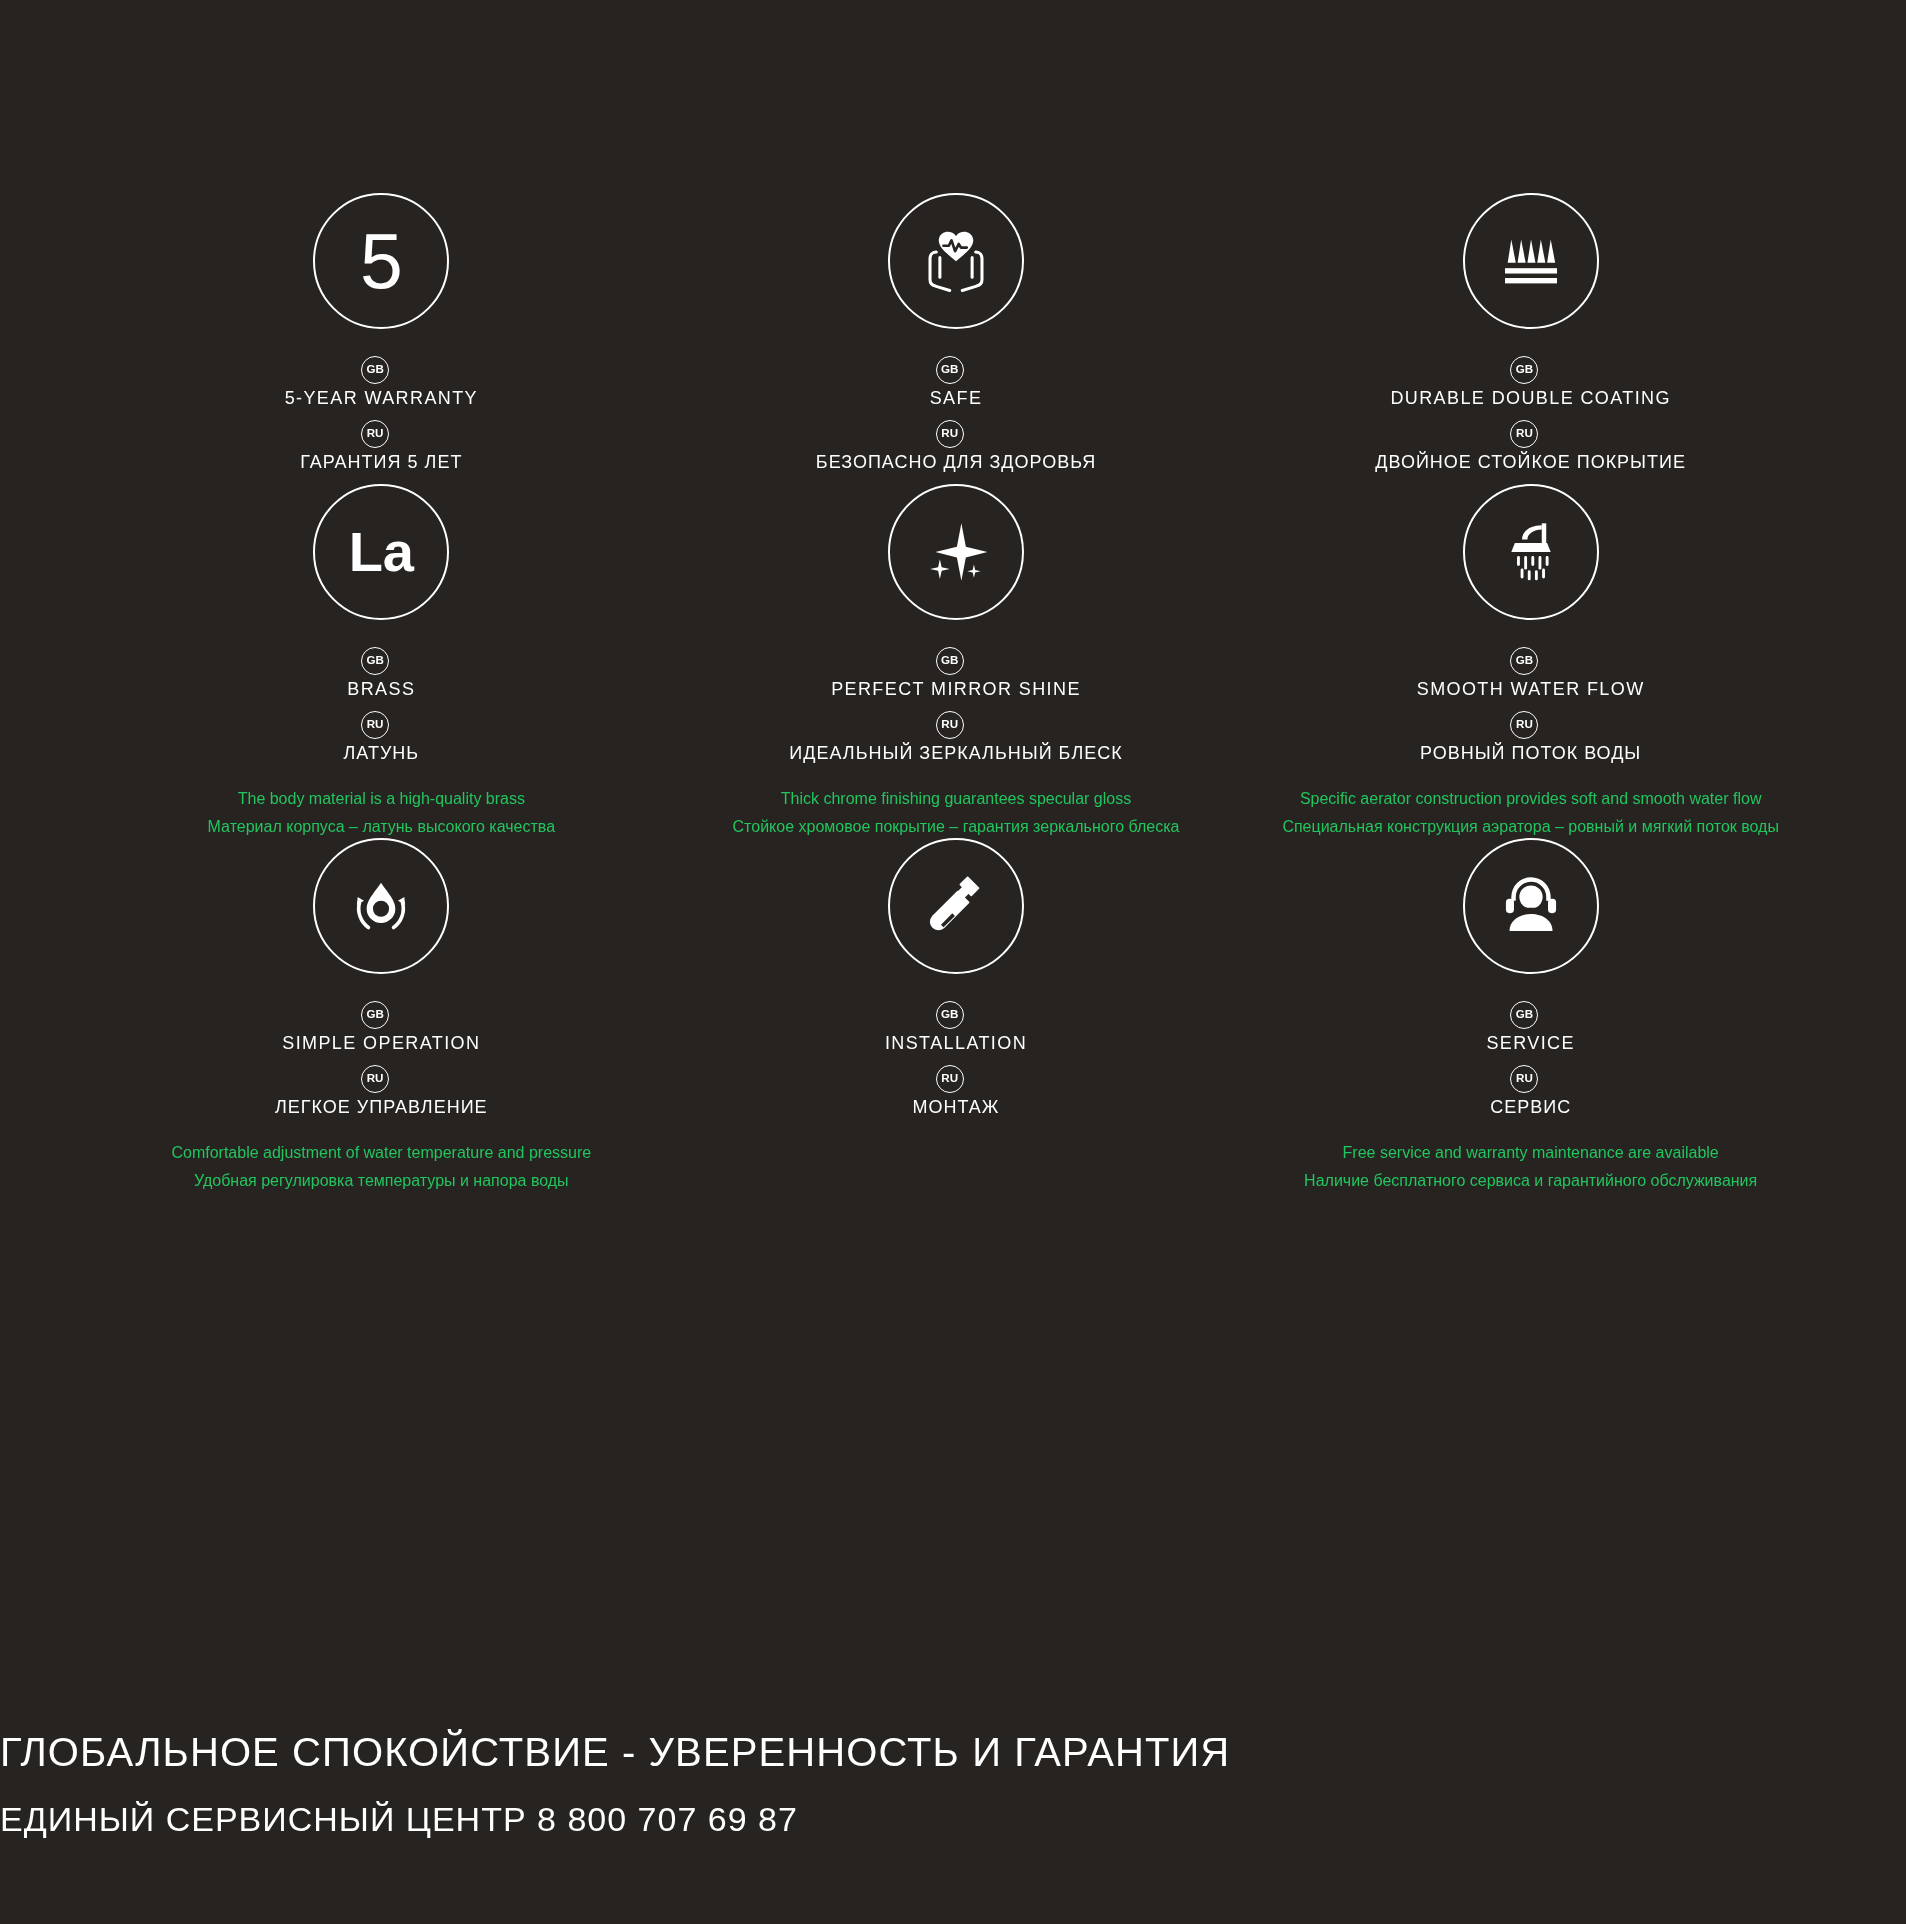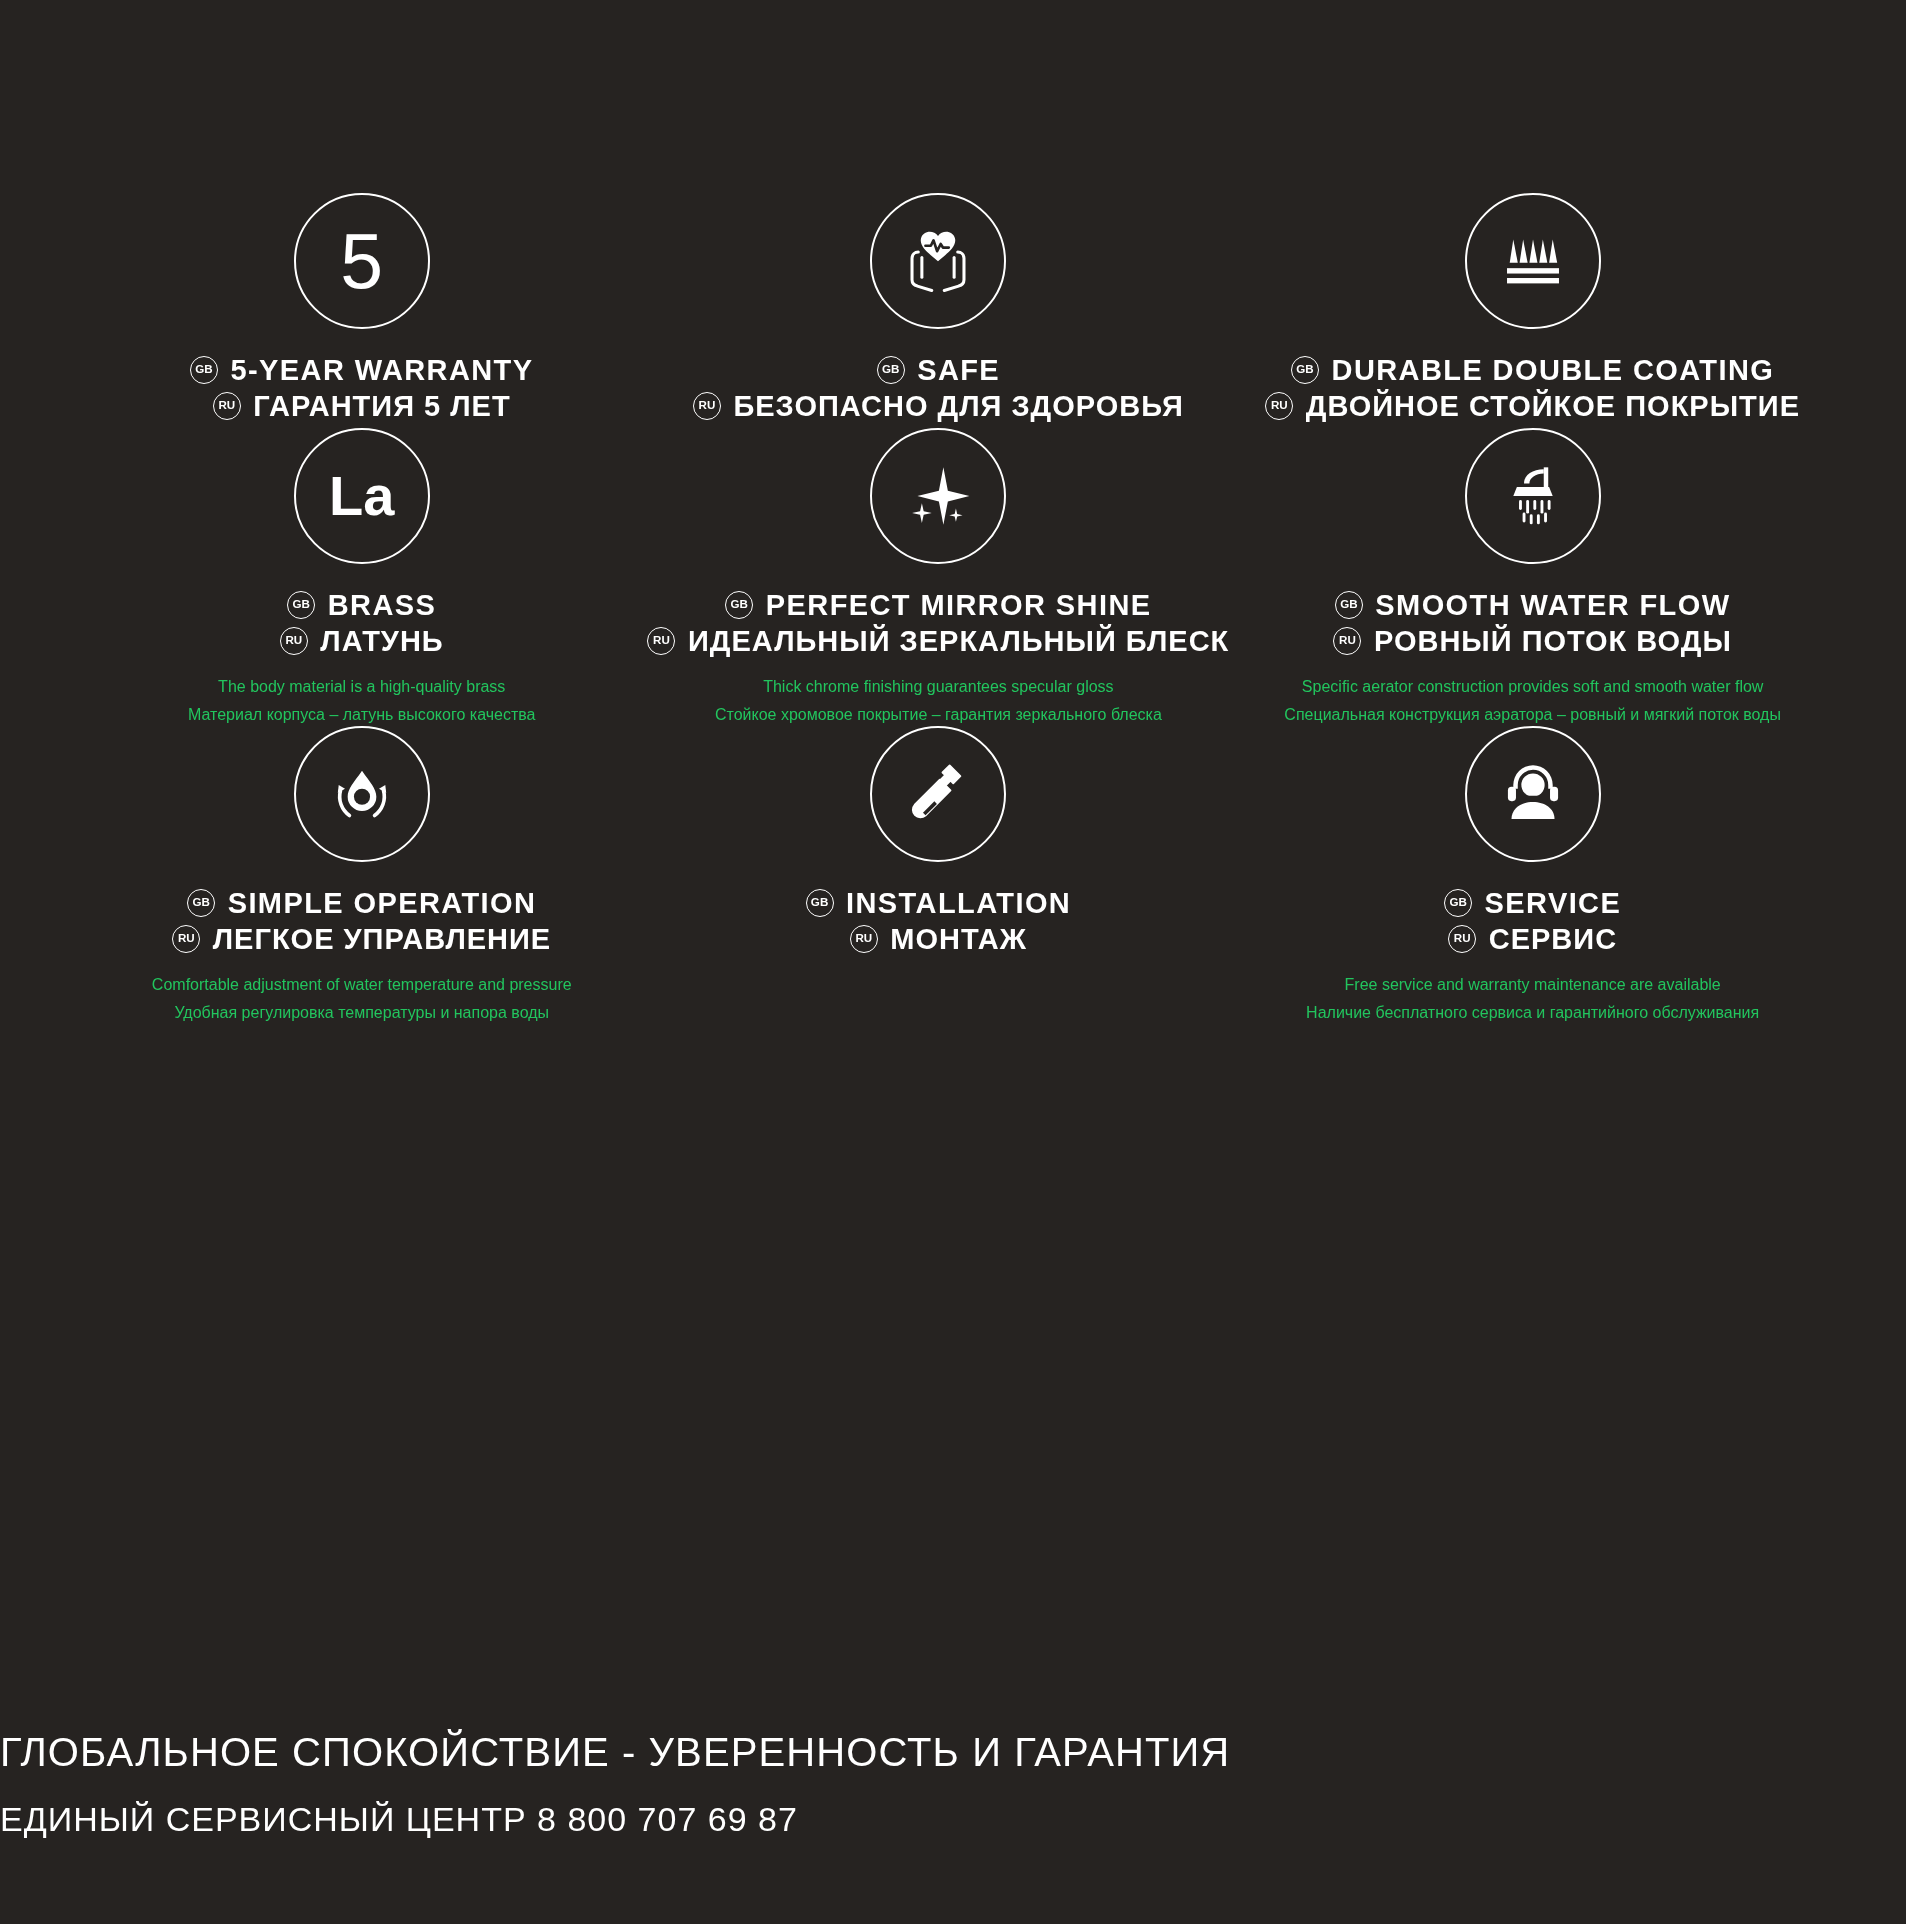--- a/index.html
+++ b/index.html
@@ -72,44 +72,45 @@
     color: #ffffff;
   }
 
   .labels {
     margin-top: 27px;
     display: inline-block;
   }
 
   .label-line {
     display: flex;
-    align-items: flex-end;
+    align-items: center;
     justify-content: flex-start;
     margin-bottom: 8px;
     white-space: nowrap;
+    flex-direction: column;
   }
 
   .lang-chip {
     width: 28px;
     height: 28px;
     min-width: 28px;
     border: 1.8px solid #ffffff;
     border-radius: 50%;
     font-size: 11.6px;
     font-weight: 700;
     line-height: 24px;
     text-align: center;
     letter-spacing: 0px;
     box-sizing: border-box;
     margin-right: 12.5px;
   }
 
   .label-text {
-    font-size: 29px;
-    font-weight: 700;
+    font-size: 18px;
+    font-weight: 400;
     letter-spacing: 1px;
     line-height: 28px;
   }
 
   .label-text.spaced { letter-spacing: 1.4px; }
 
   .desc {
     margin-top: 19.7px;
     font-size: 16px;
     line-height: 23px;

